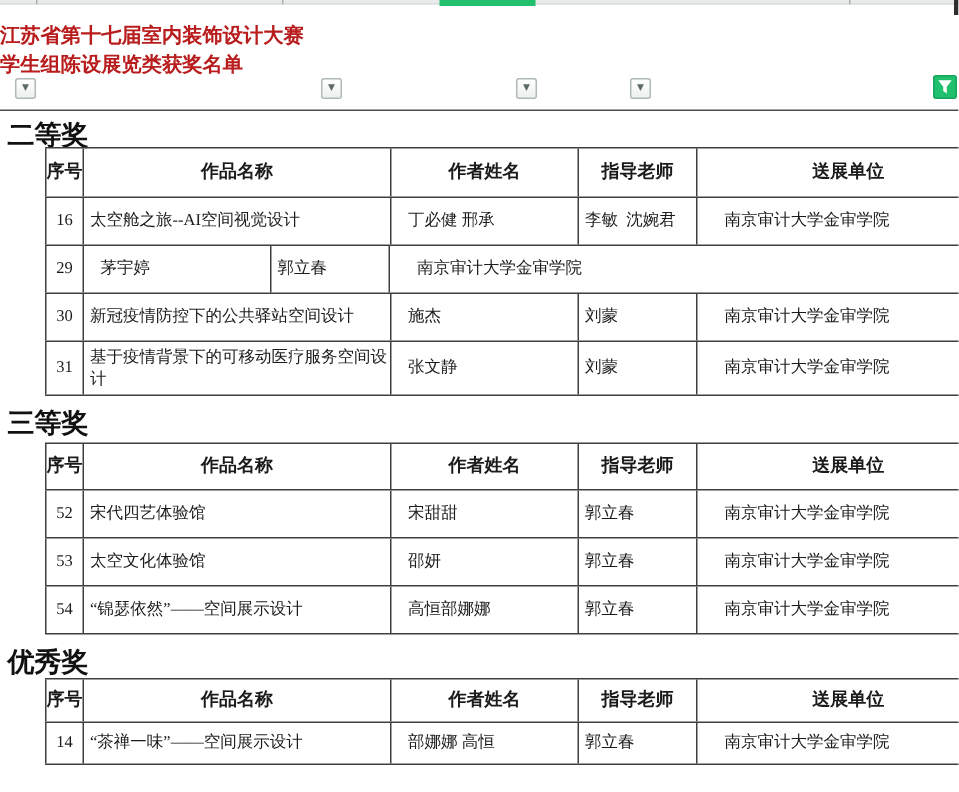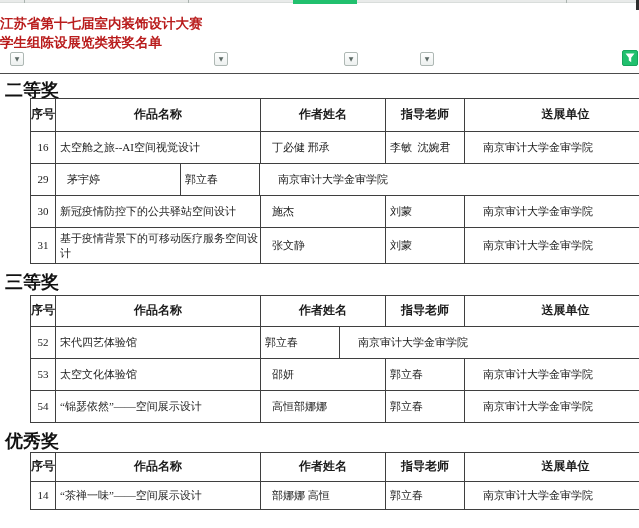--- a/index.html
+++ b/index.html
@@ -135,20 +135,21 @@
     <div class="row h31">
       <div class="c c1 hd">序号</div>
       <div class="c c2 hd">作品名称</div>
       <div class="c c3 hd">作者姓名</div>
       <div class="c c4 hd">指导老师</div>
       <div class="c c5 hd">送展单位</div>
     </div>
     <div class="row h32">
       <div class="c c1">52</div>
       <div class="c c2">宋代四艺体验馆</div>
+      <div class="c c3">宋甜甜</div>
       <div class="c c4">郭立春</div>
       <div class="c c5">南京审计大学金审学院</div>
     </div>
     <div class="row h32">
       <div class="c c1">53</div>
       <div class="c c2">太空文化体验馆</div>
       <div class="c c3">邵妍</div>
       <div class="c c4">郭立春</div>
       <div class="c c5">南京审计大学金审学院</div>
     </div>

